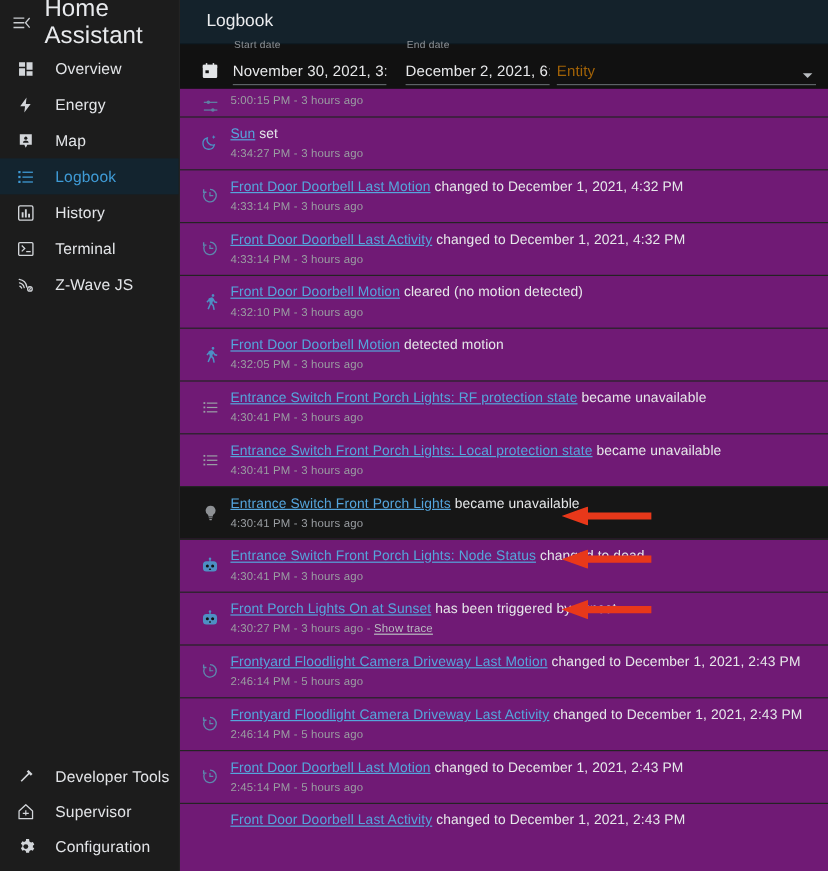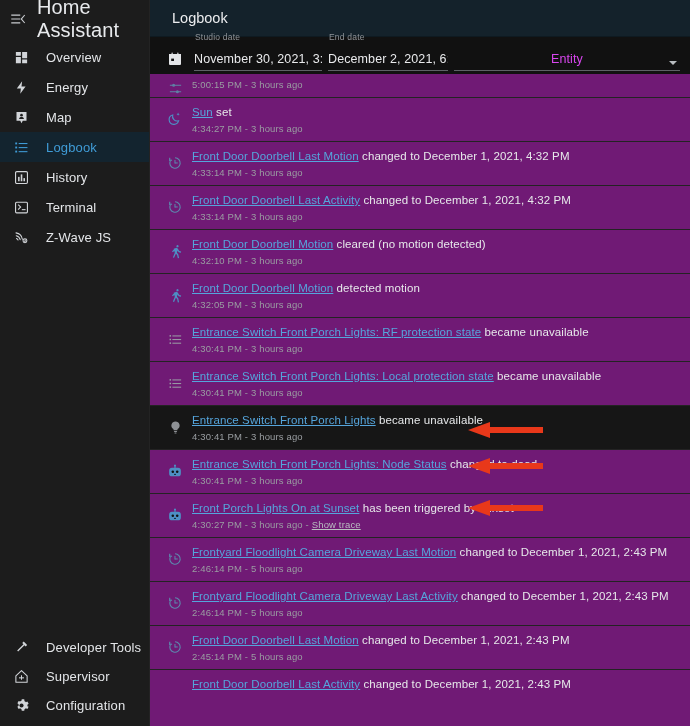--- a/index.html
+++ b/index.html
@@ -56,24 +56,24 @@
   .cal-icon { width: 22px; height: 22px; margin: 0 8px 4px 0; flex:0 0 22px; display:flex;align-items:center;justify-content:center;}
   .field { position: relative; padding-bottom: 3px; }
   .field .flab { position: absolute; top: -20px; left: 1px; color: #8f9499; font-size: 8.5px; letter-spacing:.2px; white-space: nowrap;}
   .field .fval {
     color: #e9eaec; font-size: 12.5px; letter-spacing: .1px;
     border-bottom: 1px solid #5d6266; padding-bottom: 4px;
     white-space: nowrap; overflow: hidden; display:block;
   }
   .f-start { width: 128px; }
   .f-start .fval { width: 128px; text-overflow: clip; }
-  .f-end { width: 120px; margin-left: 6px; }
+  .f-end { width: 120px; margin-left: 16px; }
   .f-end .fval { width: 120px; }
   .f-entity { flex: 1 1 auto; margin-left: 6px; position: relative;}
-  .f-entity .fval { color: #d946ef; width: 100%; text-align: center; }
+  .f-entity .fval { color: #a16207; width: 100%; }
   .caret { position: absolute; right: 3px; bottom: 9px; width:0;height:0;
            border-left:4px solid transparent;border-right:4px solid transparent;border-top:4px solid #b9bdc1;}
 
   
   .loglist { flex: 1 1 auto; overflow: hidden; background: #701a75; position: relative;}
   .row {
     display: flex; align-items: flex-start;
     border-top: 1px solid #232323;
     padding: 7px 10px 7px 0;
     min-height: 40px;
@@ -239,21 +239,21 @@
         <svg width="16" height="16" viewBox="0 0 24 24">
             <rect x="3" y="4.5" width="18" height="16.5" rx="1.6" fill="#e3e5e8"></rect>
             <rect x="3" y="4.5" width="18" height="4" fill="#e3e5e8"></rect>
             <rect x="6.3" y="11.4" width="4.2" height="3.6" fill="#111111"></rect>
             <rect x="6.8" y="2.2" width="1.8" height="3.4" rx=".8" fill="#e3e5e8"></rect>
             <rect x="15.4" y="2.2" width="1.8" height="3.4" rx=".8" fill="#e3e5e8"></rect>
           </svg>
       </span>
 
       <div class="field f-start">
-        <span class="flab">Studio date</span>
+        <span class="flab">Start date</span>
         <span class="fval">November 30, 2021, 3:00 PM</span>
       </div>
 
       <div class="field f-end">
         <span class="flab">End date</span>
         <span class="fval">December 2, 2021, 6:00 PM</span>
       </div>
 
       <div class="field f-entity">
         <span class="fval">Entity</span>

